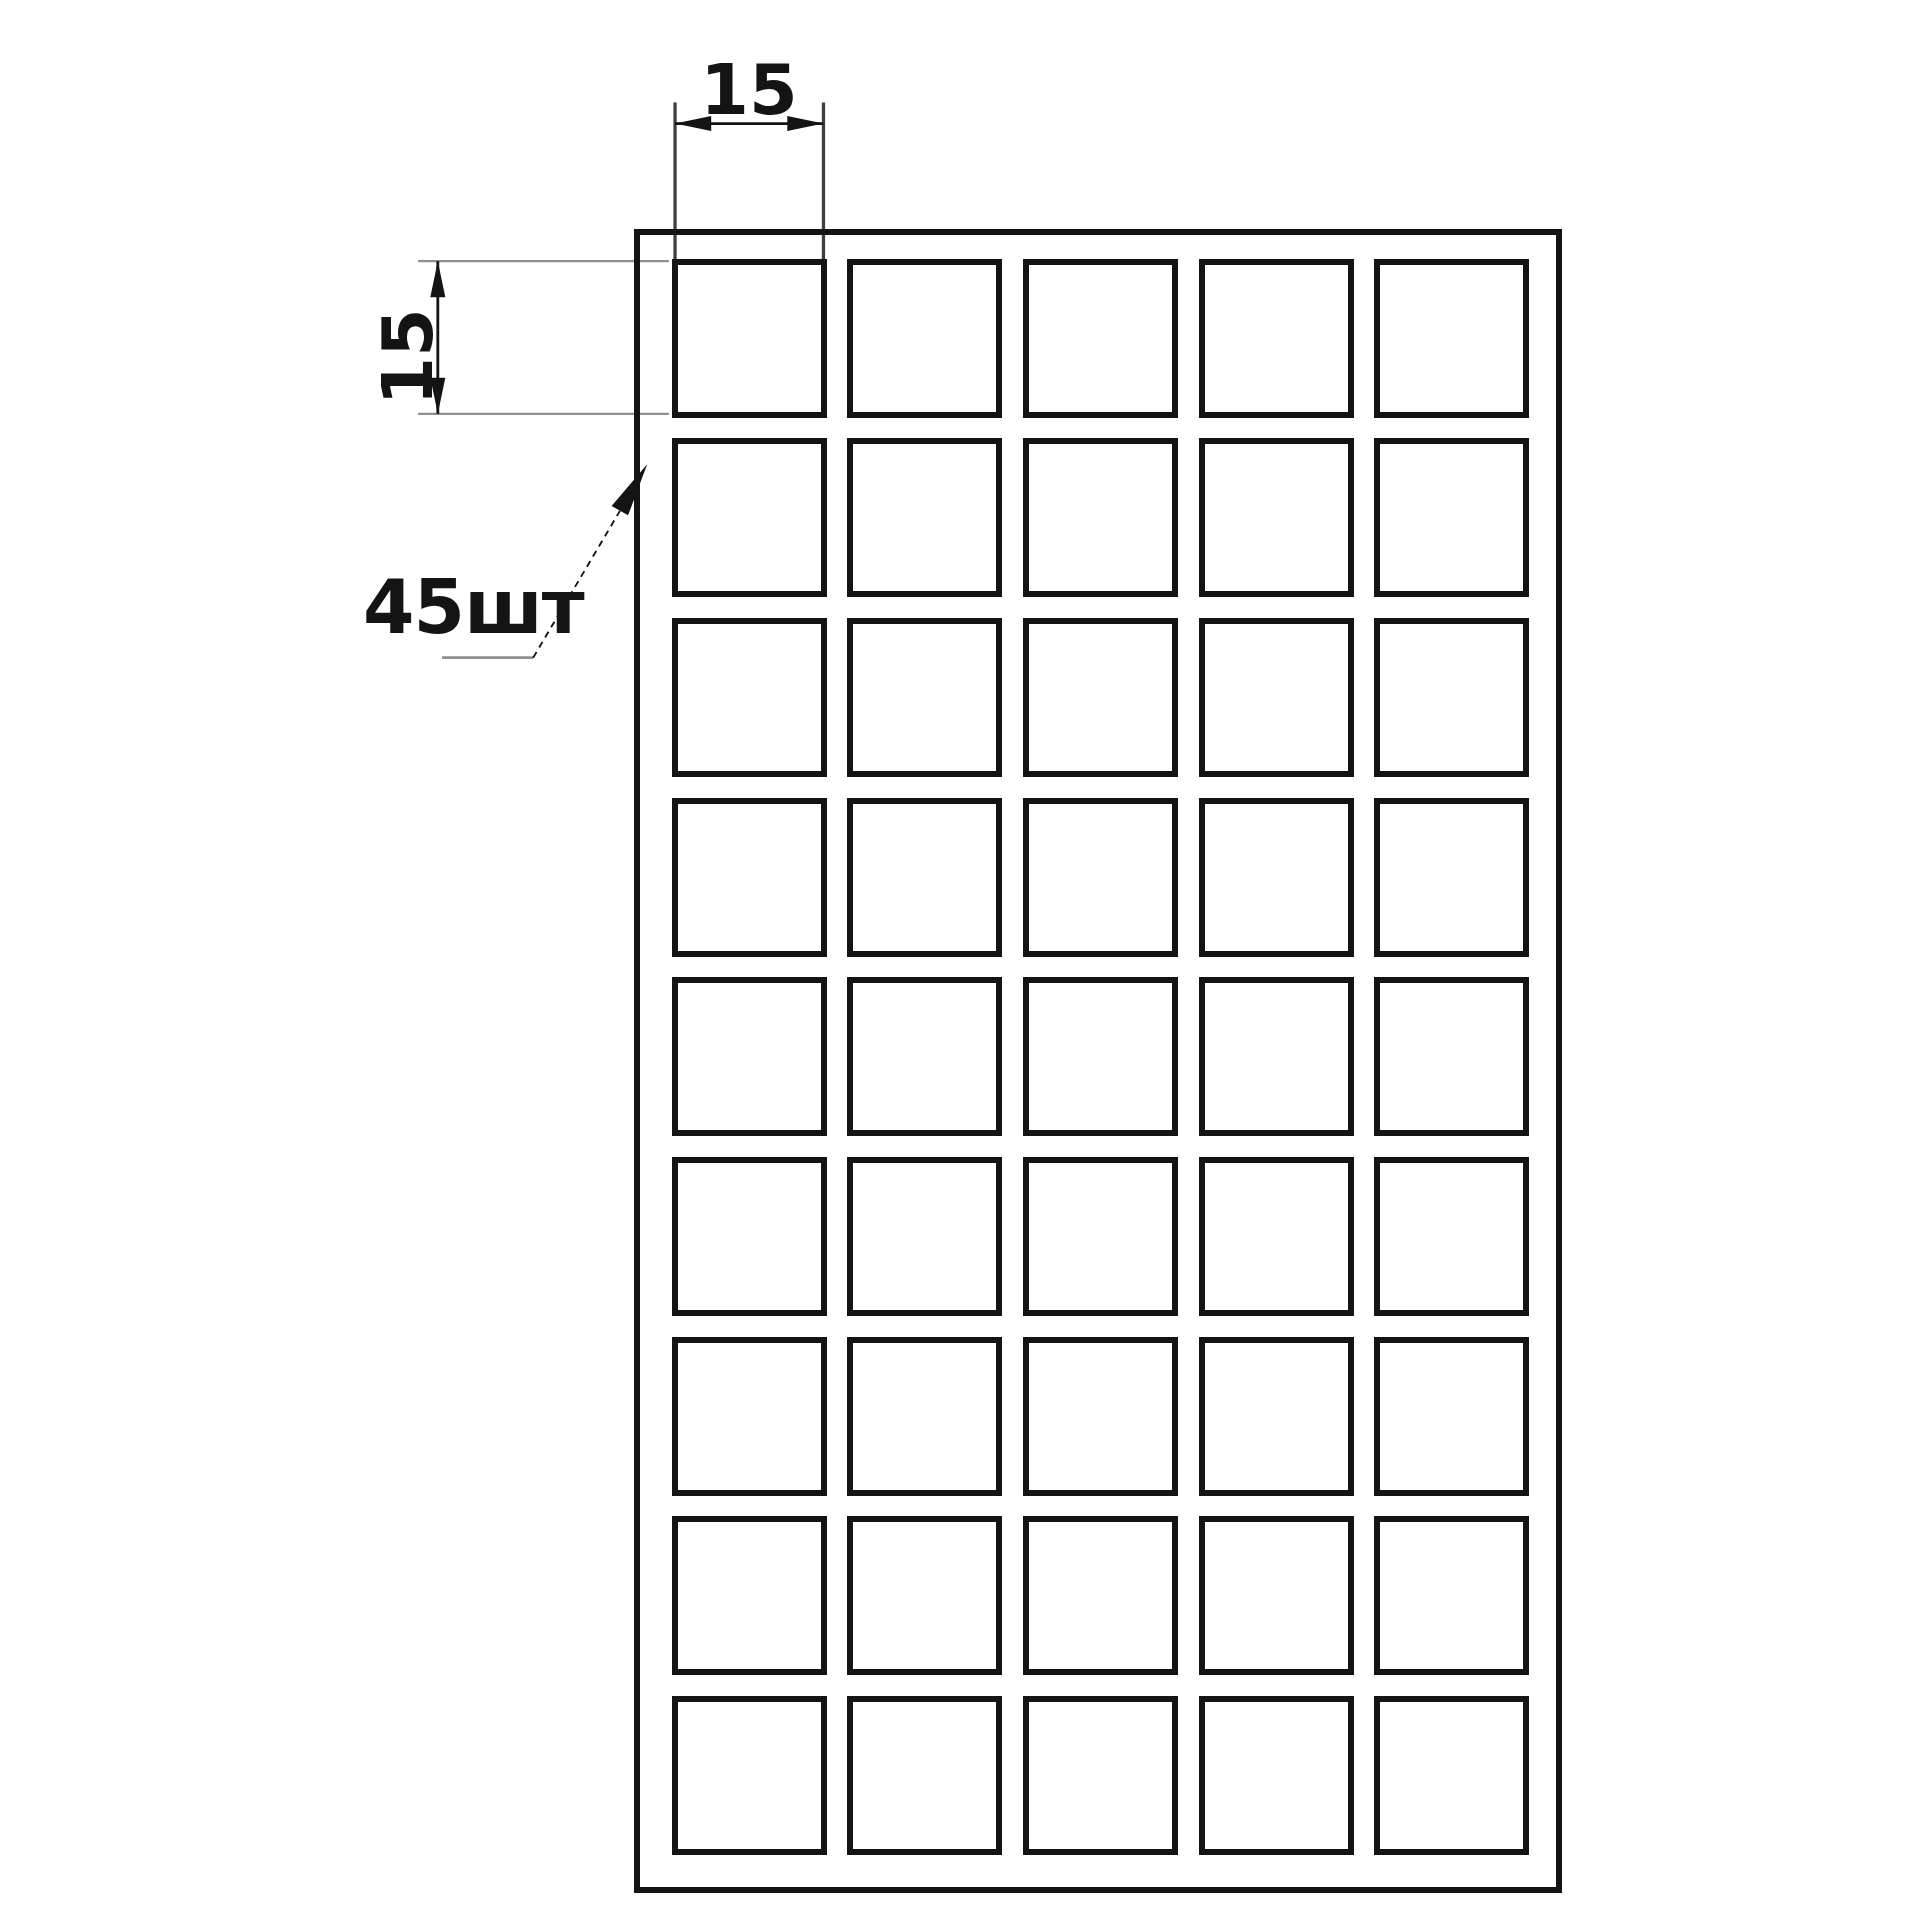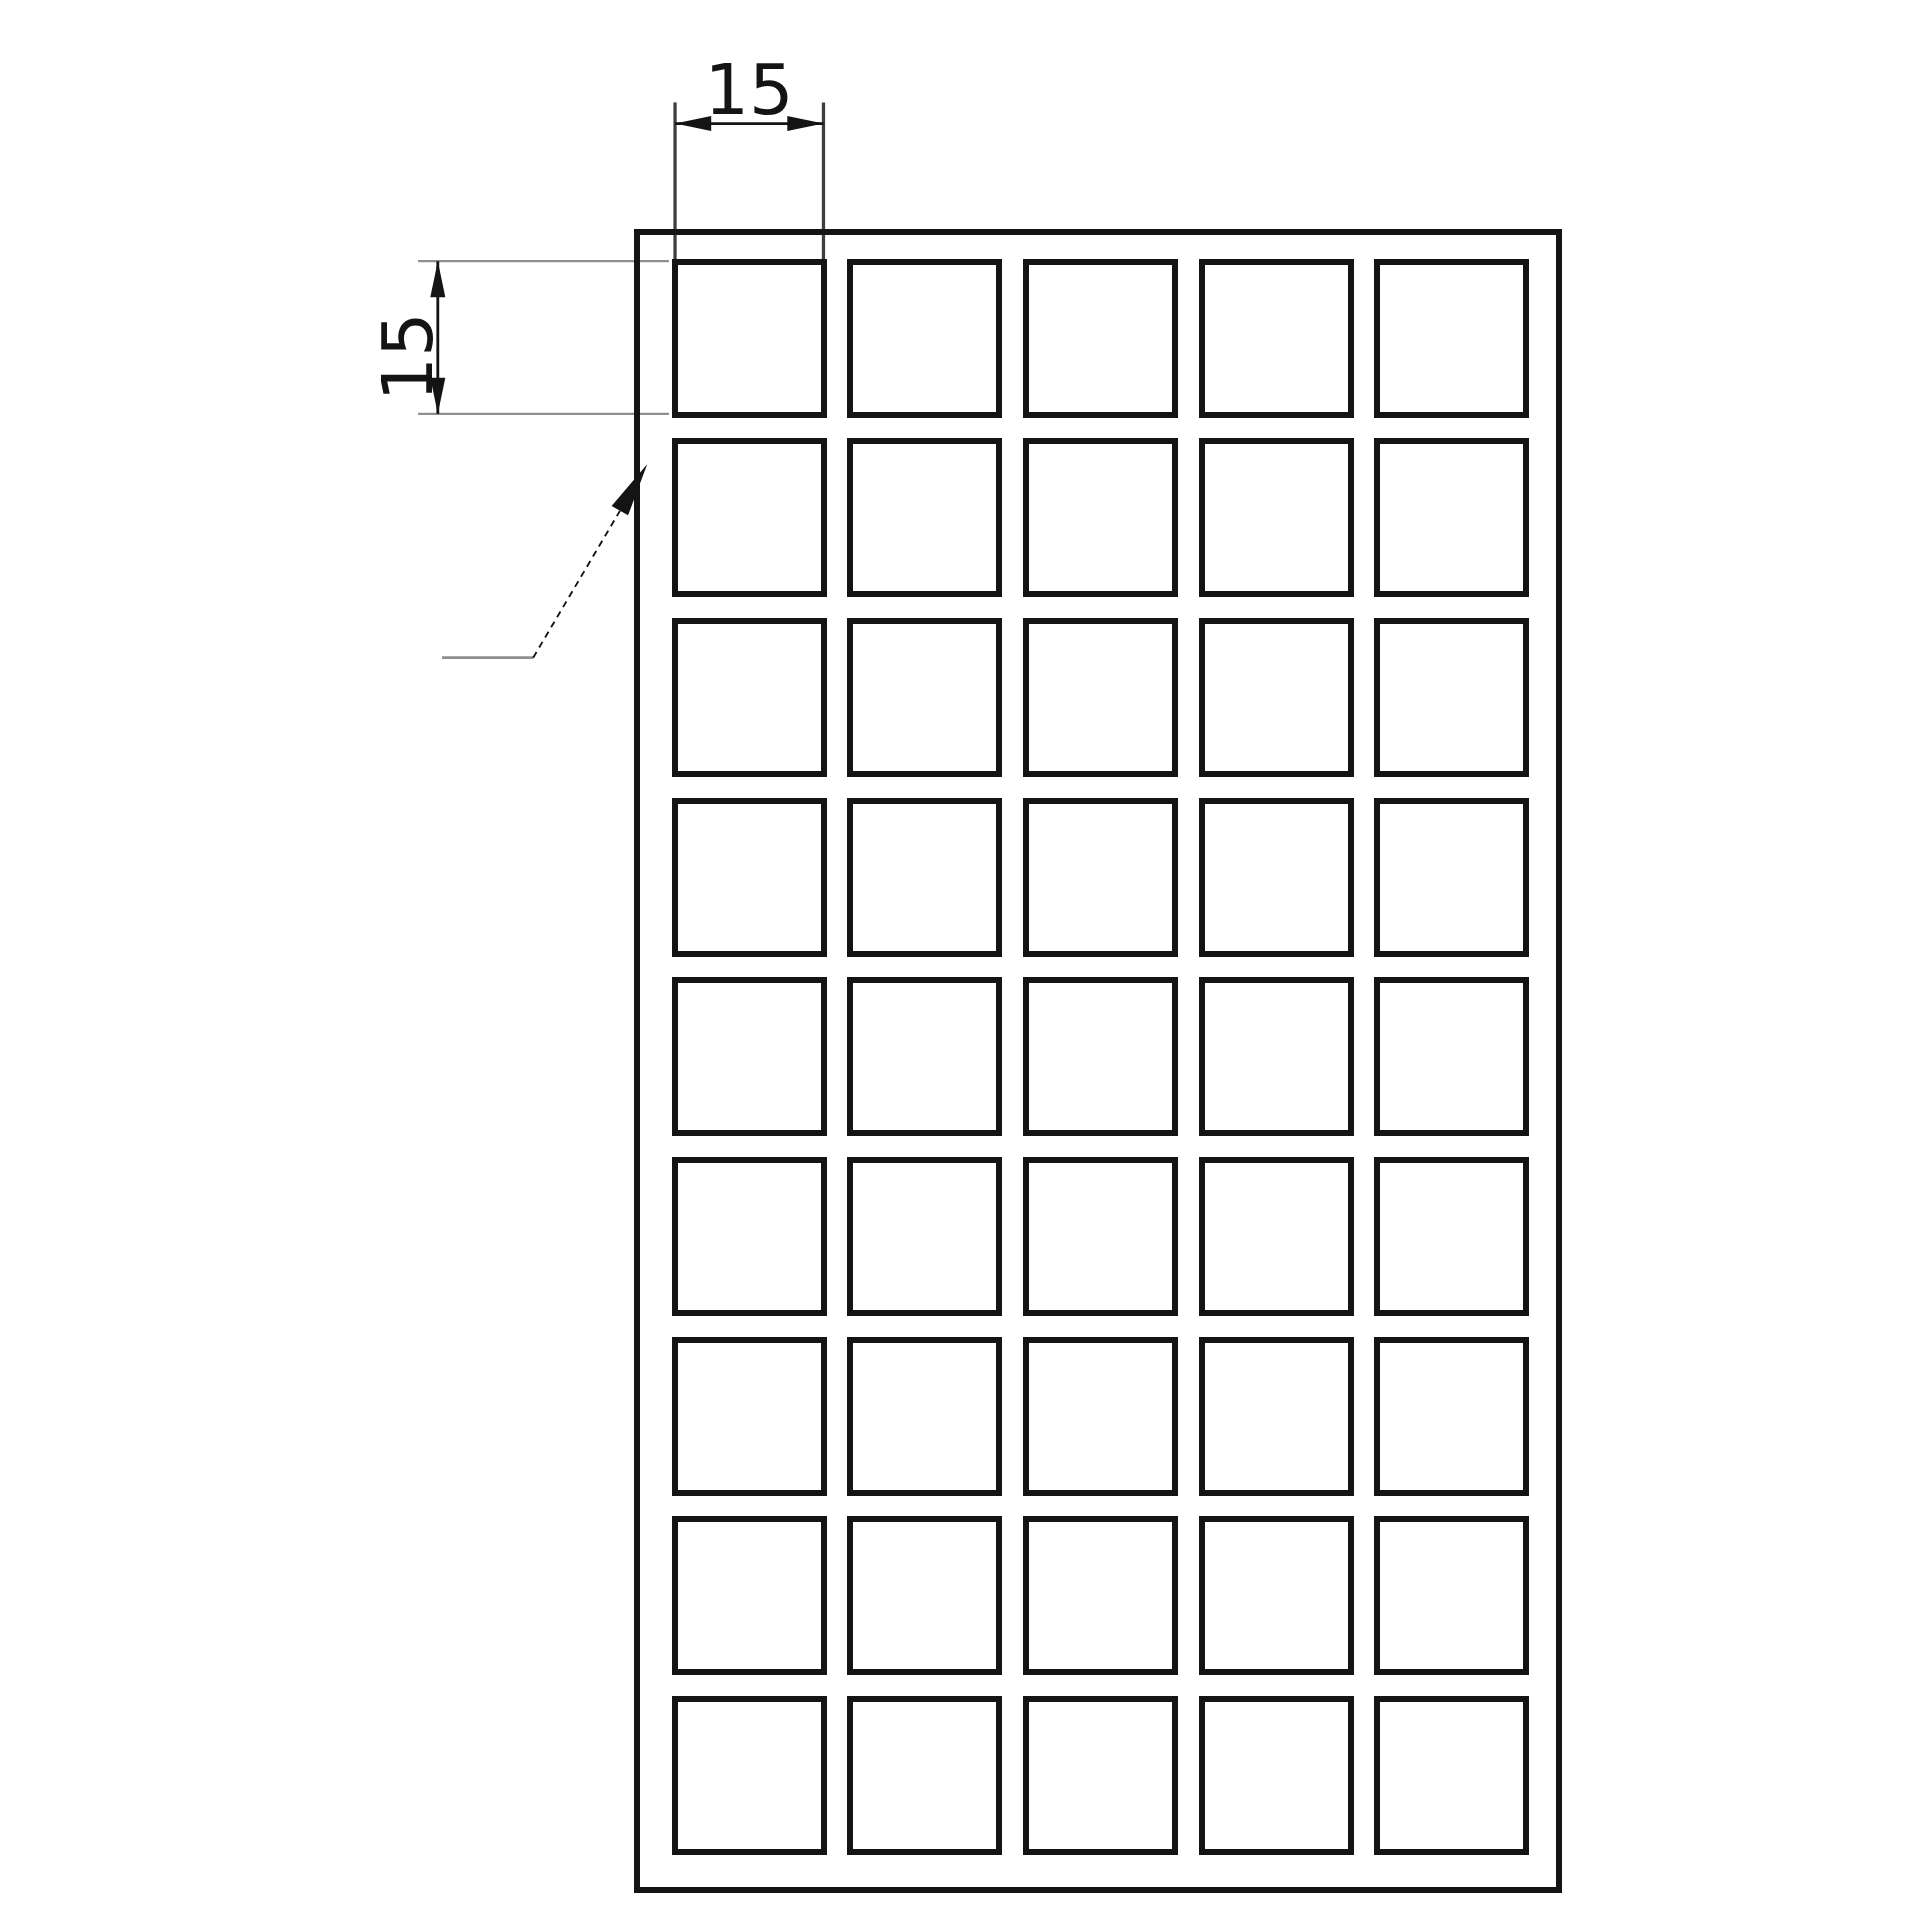--- a/index.html
+++ b/index.html
@@ -3,20 +3,21 @@
 <meta charset="utf-8">
 <style>
   html, body { margin: 0; padding: 0; background: #ffffff; }
   .canvas {
     position: relative;
     width: 1926px;
     height: 1926px;
     background: var(--bg, #ffffff);
     font-family: "DejaVu Sans", "Liberation Sans", sans-serif;
     overflow: hidden;
+    font-weight: bold;
   }
 
   
   .annotation-layer { position: absolute; left: 0; top: 0; }
   .s-dim     { stroke: var(--line, #141414); stroke-width: 6; fill: none; }
   .s-leader  { stroke: var(--line, #141414); stroke-width: 4; fill: none; stroke-dasharray: 14 11; }
   .s-ext-dark{ stroke: var(--ext-dark, #3f3f3f); stroke-width: 7; fill: none; }
   .s-ext     { stroke: var(--ext, #8f8f8f); stroke-width: 5; fill: none; }
   .s-shelf   { stroke: var(--ext, #8f8f8f); stroke-width: 6; fill: none; }
   .s-fill    { fill: var(--line, #141414); stroke: none; }
@@ -125,15 +126,16 @@
         <div class="cell"></div>
         <div class="cell"></div>
         <div class="cell"></div>
         <div class="cell"></div>
         <div class="cell"></div>
       </div>
   </div>
 
   <div class="dim-label width-label">15</div>
   <div class="dim-label height-label">15</div>
+  <div class="dim-label count-label">45шт</div>
 
 </div>
 
 
 </body></html>

